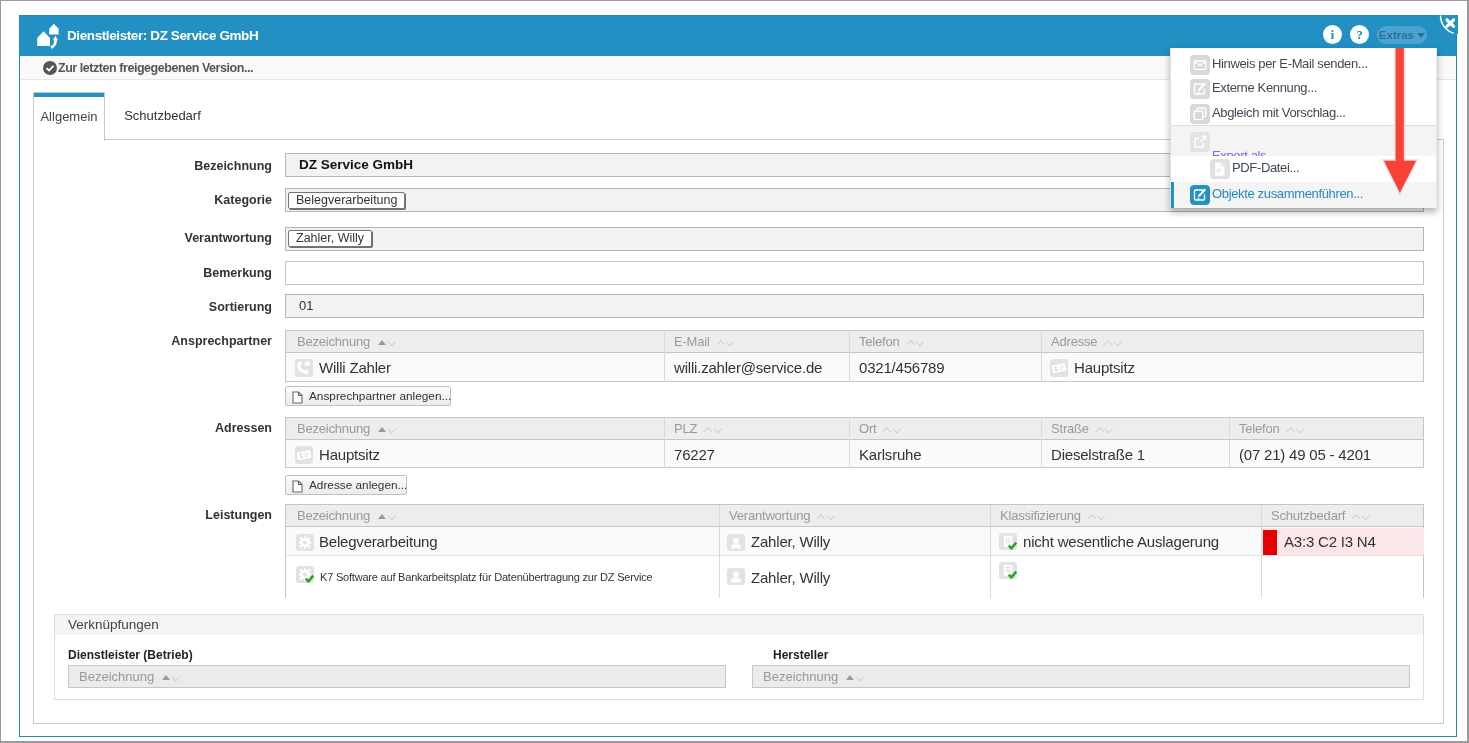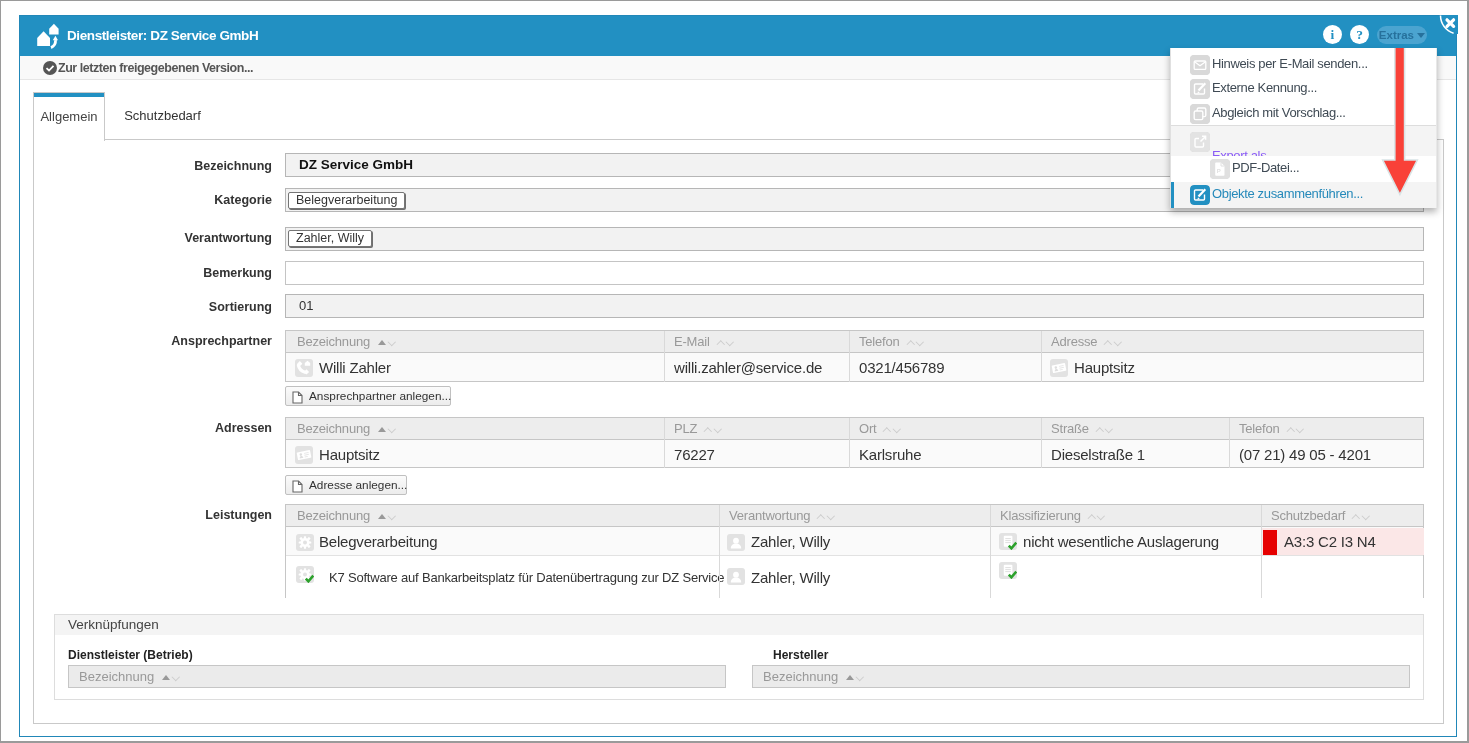--- a/index.html
+++ b/index.html
@@ -216,21 +216,21 @@
             <rect x="2.7" y="7.4" width="3" height="2.2" rx="0.6"></rect>
             <rect x="12.3" y="7.4" width="3" height="2.2" rx="0.6"></rect>
             <rect x="3.8" y="3.3" width="2.6" height="2.6" rx="0.6" transform="rotate(45 5.1 4.6)"></rect>
             <rect x="11.6" y="3.3" width="2.6" height="2.6" rx="0.6" transform="rotate(-45 12.9 4.6)"></rect>
             <rect x="3.8" y="11.1" width="2.6" height="2.6" rx="0.6" transform="rotate(-45 5.1 12.4)"></rect>
             <rect x="11.6" y="11.1" width="2.6" height="2.6" rx="0.6" transform="rotate(45 12.9 12.4)"></rect>
           </g>
           <circle cx="9" cy="8.5" r="2" fill="#e2e2e2"></circle>
           <path d="M9.8 12.6 L12.4 15.3 L17.3 9.7" stroke="#2ba12b" stroke-width="2.6" fill="none"></path>
         </svg>
-      <div class="td" style="left:43px; top:51px; line-height:43px; font-size:13px;">K7 Software auf Bankarbeitsplatz für Datenübertragung zur DZ Service</div>
+      <div class="td" style="left:34px; top:51px; line-height:43px; font-size:11px;">K7 Software auf Bankarbeitsplatz für Datenübertragung zur DZ Service</div>
       <svg class="ric" style="left:441px; top:63px;" width="18" height="17">
           <rect width="18" height="17" rx="3" fill="#e2e2e2"></rect>
           <circle cx="9" cy="6.7" r="2.9" fill="#fff"></circle>
           <path d="M3.8 14.5 c0-3.2 2.3-4.9 5.2-4.9 s5.2 1.7 5.2 4.9 z" fill="#fff"></path>
         </svg>
       <div class="td" style="left:465px; top:51px; line-height:43px;">Zahler, Willy</div>
       <svg class="ric" style="left:713px; top:57px;" width="18" height="17">
           <rect width="18" height="17" rx="3" fill="#e2e2e2"></rect>
           <rect x="4.8" y="2.8" width="8.6" height="11" rx="1" fill="#fff"></rect>
           <rect x="6.3" y="5" width="5.5" height="1.1" fill="#e2e2e2"></rect>

